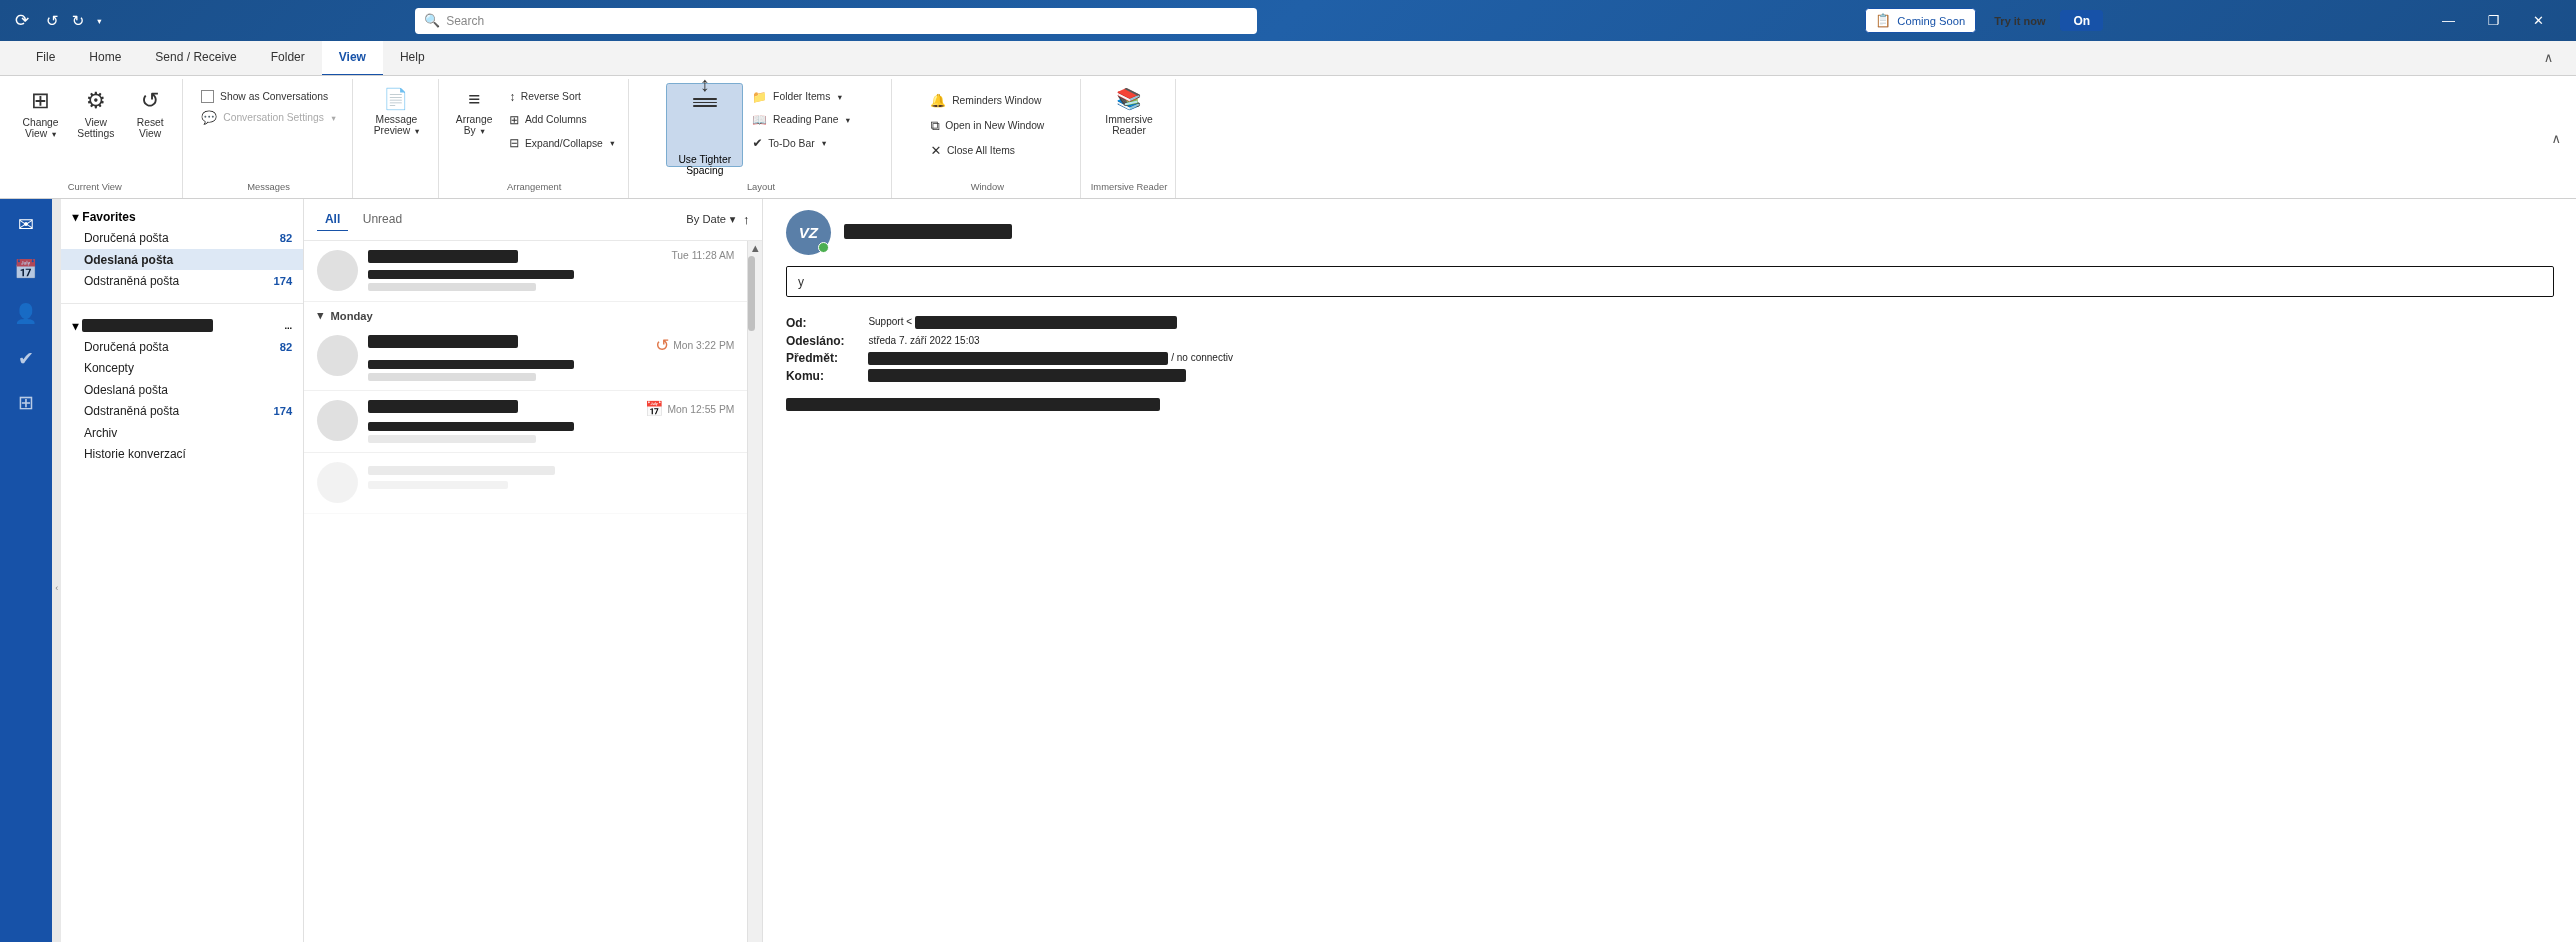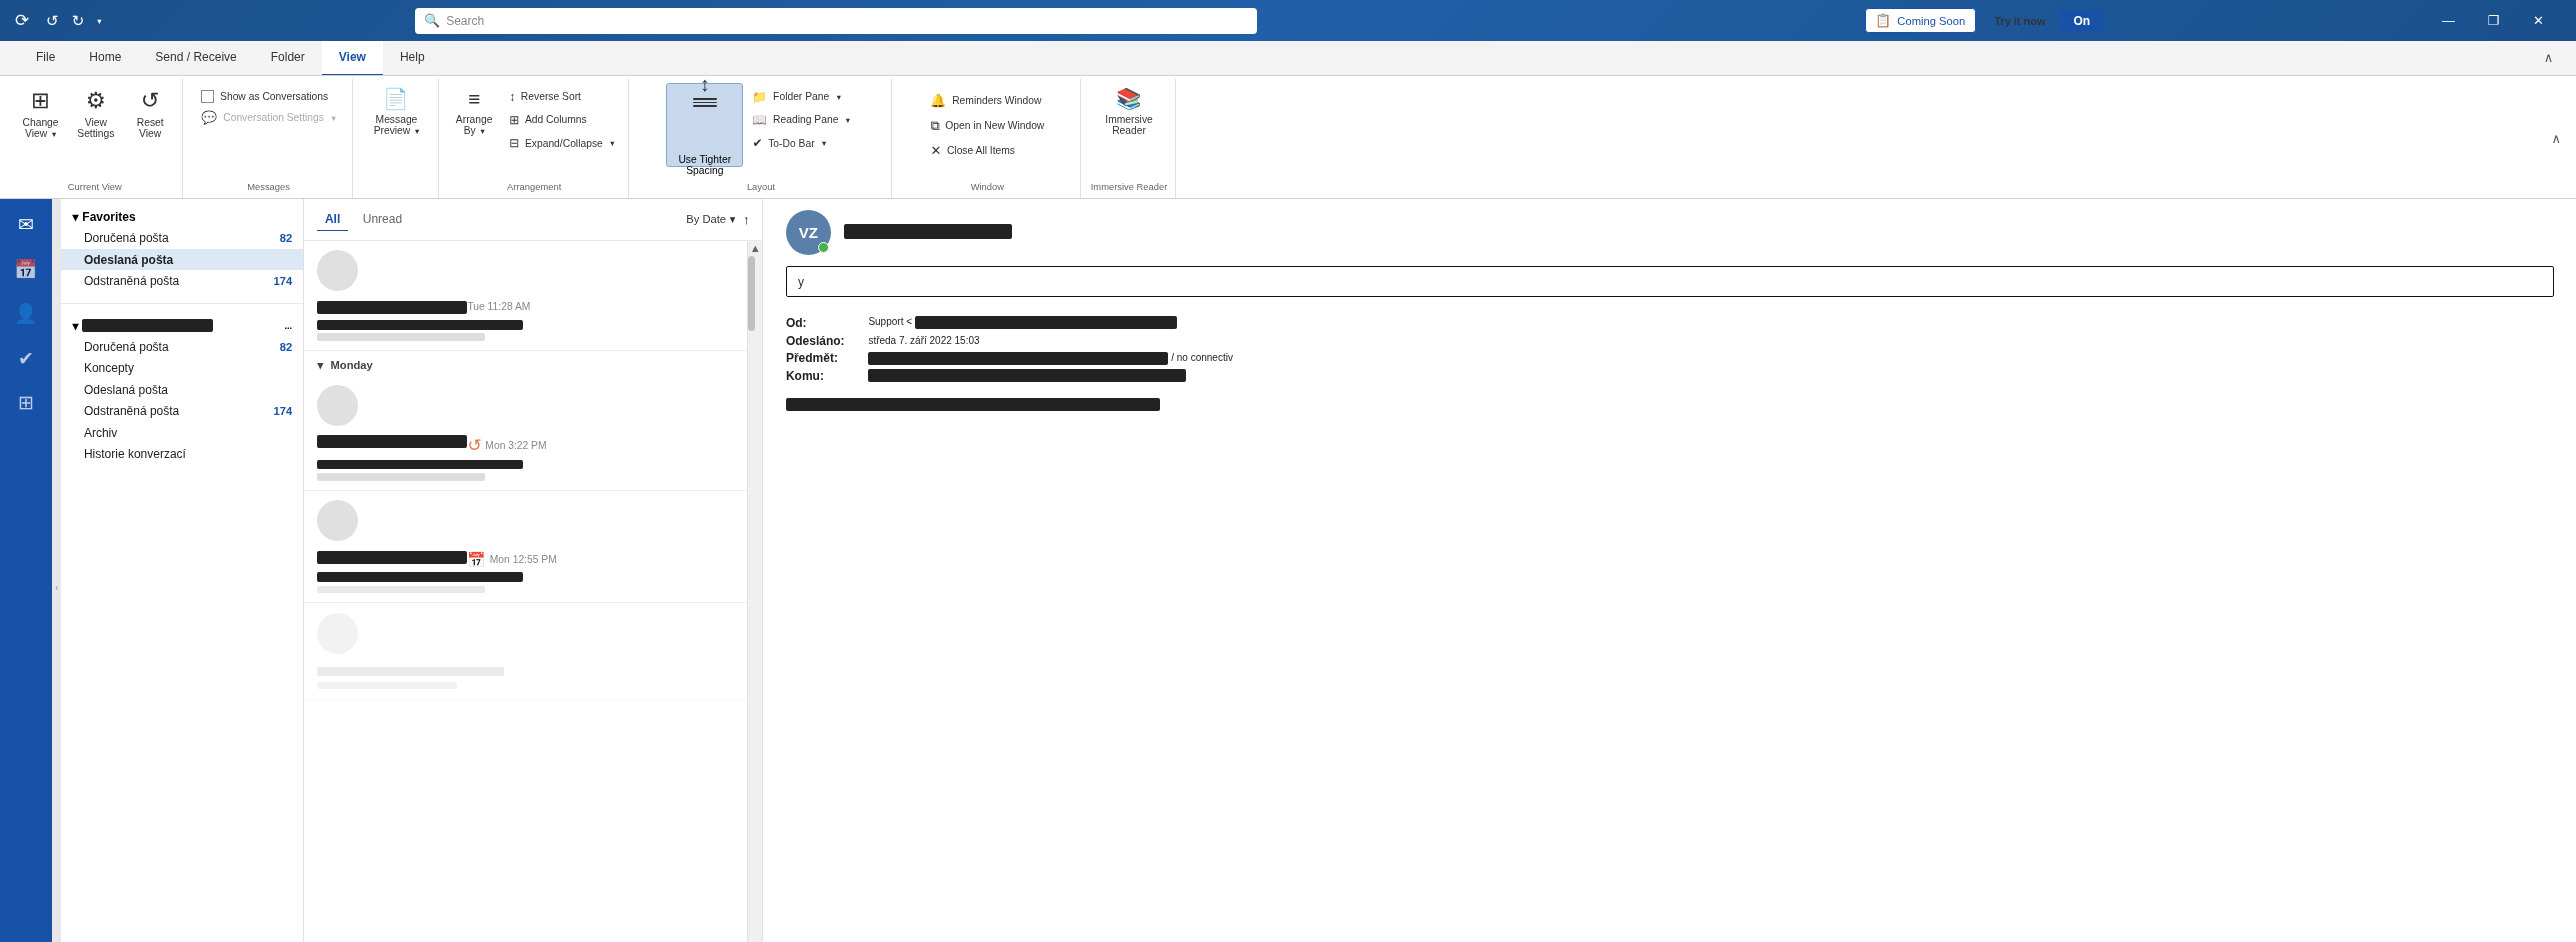--- a/index.html
+++ b/index.html
@@ -347,21 +347,20 @@
       color: #444;
     }
     .msg-item {
       display: flex;
       align-items: flex-start;
       padding: 9.4px 13px;
       border-bottom: 0.9px solid #f0f0f0;
       cursor: pointer;
       gap: 9.4px;
       position: relative;
-      flex-direction: column;
     }
     .msg-avatar-placeholder {
       width: 41px;
       height: 41px;
       background: #e0e0e0;
       border-radius: 50%;
       flex-shrink: 0;
     }
     .msg-content { flex: 1; min-width: 0; }
     .msg-sender {
@@ -440,20 +439,21 @@
       font-size: 17px;
       color: #1752a8;
       border: none;
       background: none;
     }
     .reading-sender-row {
       display: flex;
       align-items: center;
       gap: 13px;
       padding: 11.2px 22.5px;
+      font-style: italic;
     }
     .sender-avatar {
       width: 45px;
       height: 45px;
       background: #5a7fa8;
       border-radius: 50%;
       display: flex;
       align-items: center;
       justify-content: center;
       color: #fff;
@@ -634,21 +634,21 @@
             <div style="width:24px;height:1.9px;background:#333;border-radius:0.9px;"></div>
             <div style="width:24px;height:1.9px;background:#333;border-radius:0.9px;"></div>
             <div style="width:24px;height:1.9px;background:#333;border-radius:0.9px;"></div>
           </div>
           <span style="white-space:pre-line;text-align:center;margin-top:44px;">Use Tighter
 Spacing</span>
         </div>
         <div class="messages-col" style="gap:3.7px;padding-top:3.7px;">
           <div class="ribbon-btn-small">
             <span style="font-size:12px;">📁</span>
-            <span>Folder Pane</span>
+            <span>Folder Items</span>
             <span class="caret">▾</span>
           </div>
           <div class="ribbon-btn-small">
             <span style="font-size:12px;">📖</span>
             <span>Reading Pane</span>
             <span class="caret">▾</span>
           </div>
           <div class="ribbon-btn-small">
             <span style="font-size:12px;">✔</span>
             <span>To-Do Bar</span>

